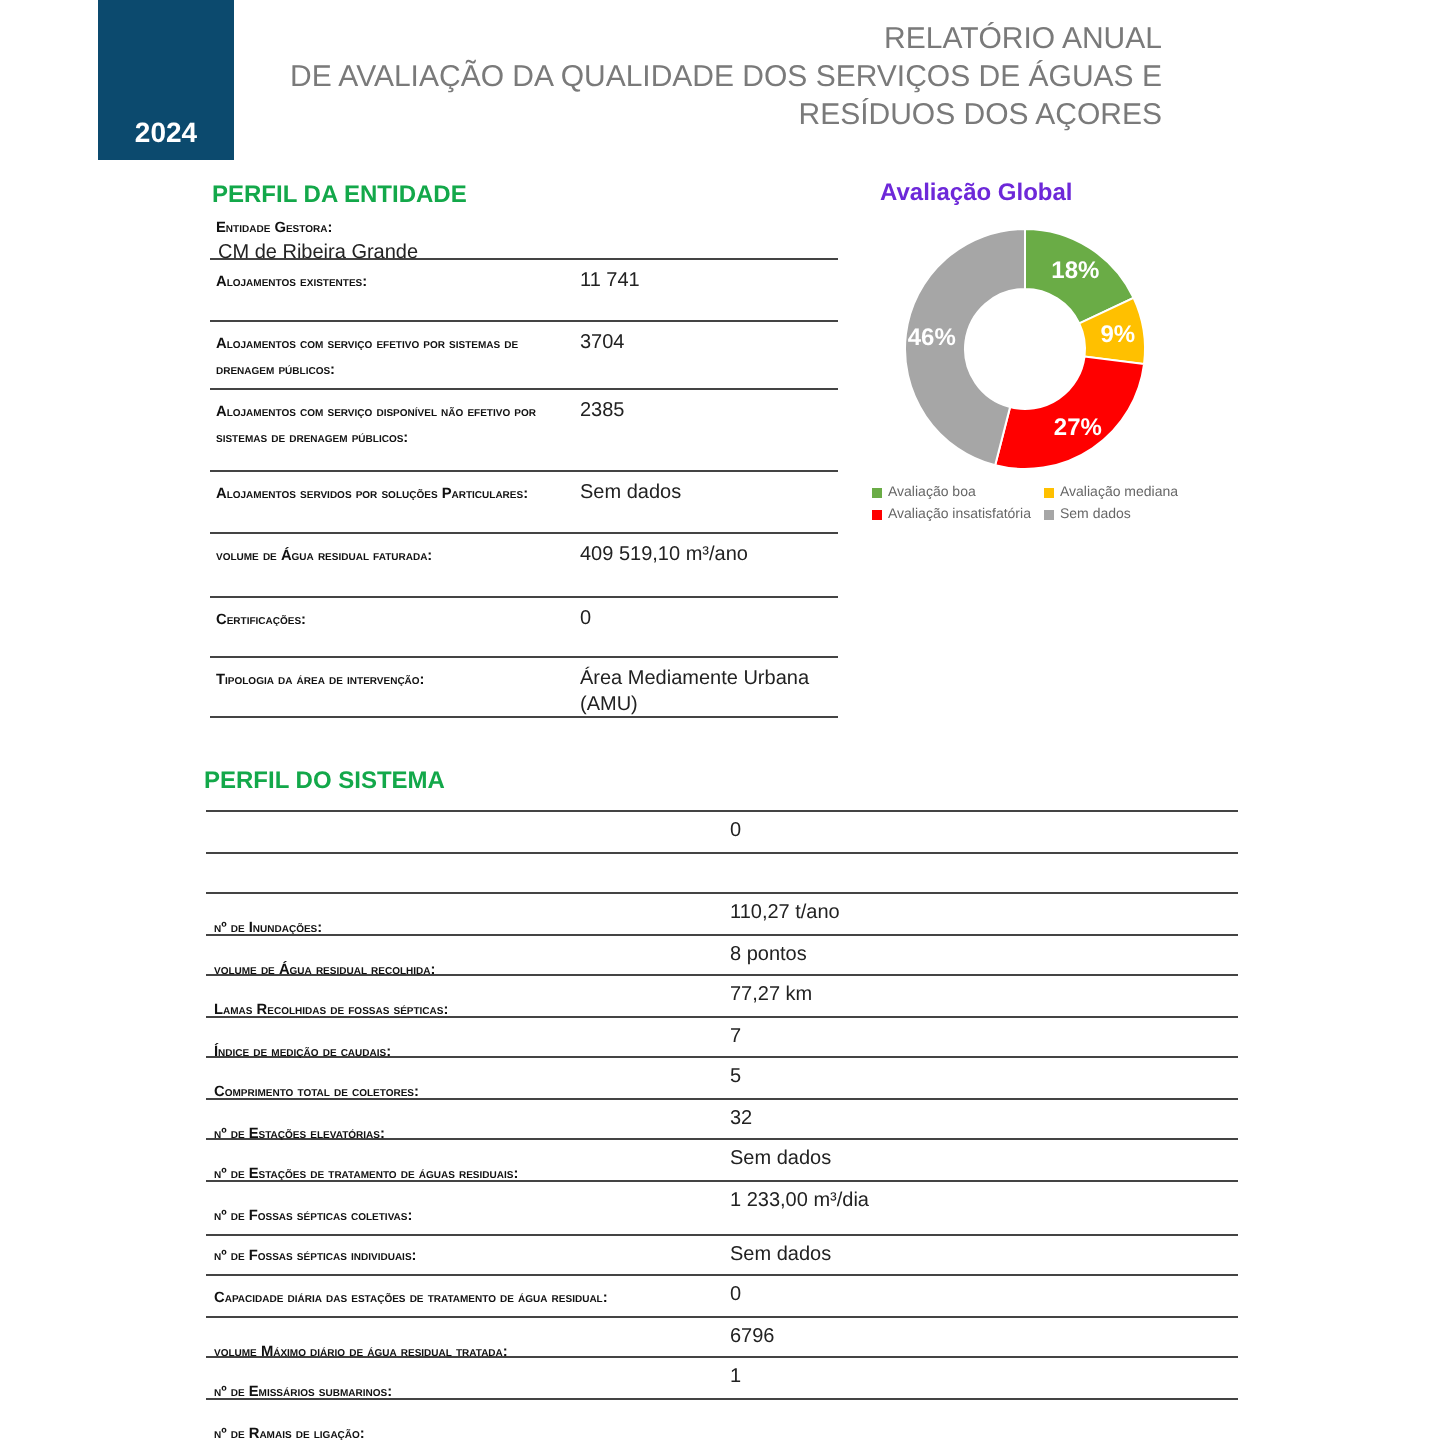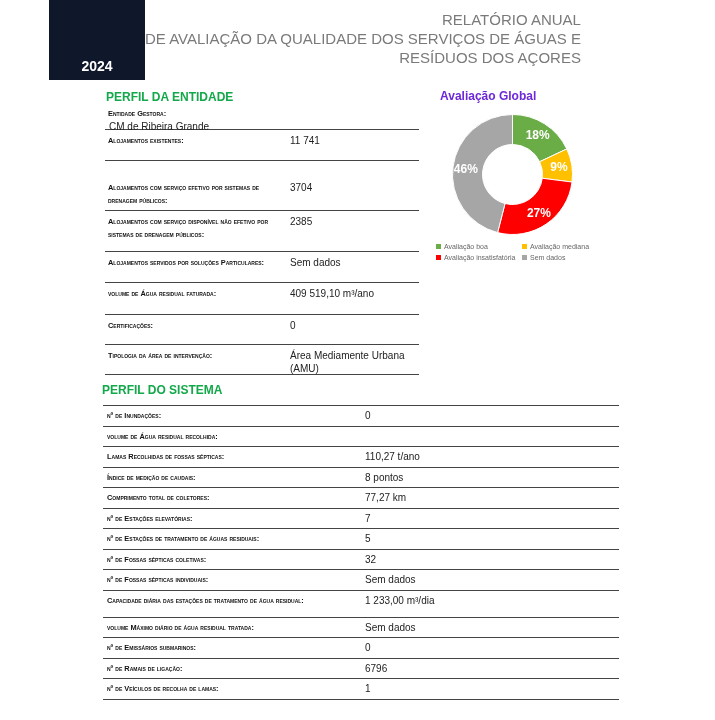--- a/index.html
+++ b/index.html
@@ -1,29 +1,29 @@
 <!DOCTYPE html>
 <html><head>
 <meta charset="utf-8">
 <style>
   html, body { margin:0; padding:0; background:#ffffff; }
   body { width:715px; height:720px; position:relative; overflow:hidden; font-family:"Liberation Sans", sans-serif; color:#222; }
-  .year-block { position:absolute; left:49px; top:0; width:96px; height:80px; background:#0f172a; }
+  .year-block { position:absolute; left:49px; top:0; width:68px; height:80px; background:#0c4a6e; }
   .year-text { position:absolute; left:0; right:0; bottom:6px; text-align:center; color:#fff; font-weight:bold; font-size:14px; }
   .title { position:absolute; left:145px; top:10px; color:#7a7a7a; font-size:15px; line-height:19px;text-align:right; }
   .section-title { position:absolute; color:#13a84a; font-weight:bold; font-size:12px; }
   .ent-table { position:absolute; left:105px; top:103px; width:314px; }
   .row { display:flex; border-bottom:1.4px solid #444; box-sizing:border-box; }
   .lbl { font-weight:bold; font-size:7.4px; line-height:13px; font-variant:small-caps; text-transform:none; color:#111; padding-top:4px; }
   .val { font-size:10px; line-height:13px; color:#222; padding-top:4px; }
   .ent-table .lbl { width:178px; padding-left:3px; }
   .ent-table .val { flex:1; padding-left:4px; }
   .sys-table { position:absolute; left:103px; top:405px; width:516px; border-top:1.4px solid #444; }
   .sys-table .row { height:20.5px; }
-  .sys-table .lbl { width:258px; padding-left:4px; padding-top:3px; }
+  .sys-table .lbl { width:258px; padding-left:4px; padding-top:3px;margin-top:48px; }
   .sys-table .val { flex:1; padding-top:3px; }
   .sys-table .row.tall { height:27px; }
   .chart-title { position:absolute; left:440px; top:89px; width:150px; color:#6d28d9; font-weight:bold; font-size:12px; }
   .donut { position:absolute; left:450px; top:112px; }
   .legend { position:absolute; left:436px; top:243px; width:180px; font-size:7px; color:#666; }
   .legend-item { display:inline-flex; align-items:center; margin-right:6px; margin-bottom:4px; }
   .swatch { width:5px; height:5px; margin-right:3px; display:inline-block; }
 </style>
 </head>
 <body>
@@ -40,21 +40,21 @@
 <div class="section-title" style="left:106px; top:90px;">PERFIL DA ENTIDADE</div>
 <div class="ent-table" id="ent-table">
     <div class="row" style="height: 27px; border-bottom-width: 1.4px; flex-direction: column;">
       <div class="lbl">Entidade Gestora:</div>
       <div class="val" style="padding-top: 0px;">CM de Ribeira Grande</div>
     </div>
     <div class="row" style="height: 31px;">
       <div class="lbl">Alojamentos existentes:</div>
       <div class="val">11 741</div>
     </div>
-    <div class="row" style="height: 34px; margin-top: 16px;">
+    <div class="row" style="height: 34px;">
       <div class="lbl">Alojamentos com serviço efetivo por sistemas de drenagem públicos:</div>
       <div class="val">3704</div>
     </div>
     <div class="row" style="height: 41px;">
       <div class="lbl">Alojamentos com serviço disponível não efetivo por sistemas de drenagem públicos:</div>
       <div class="val">2385</div>
     </div>
     <div class="row" style="height: 31px;">
       <div class="lbl">Alojamentos servidos por soluções Particulares:</div>
       <div class="val">Sem dados</div>

